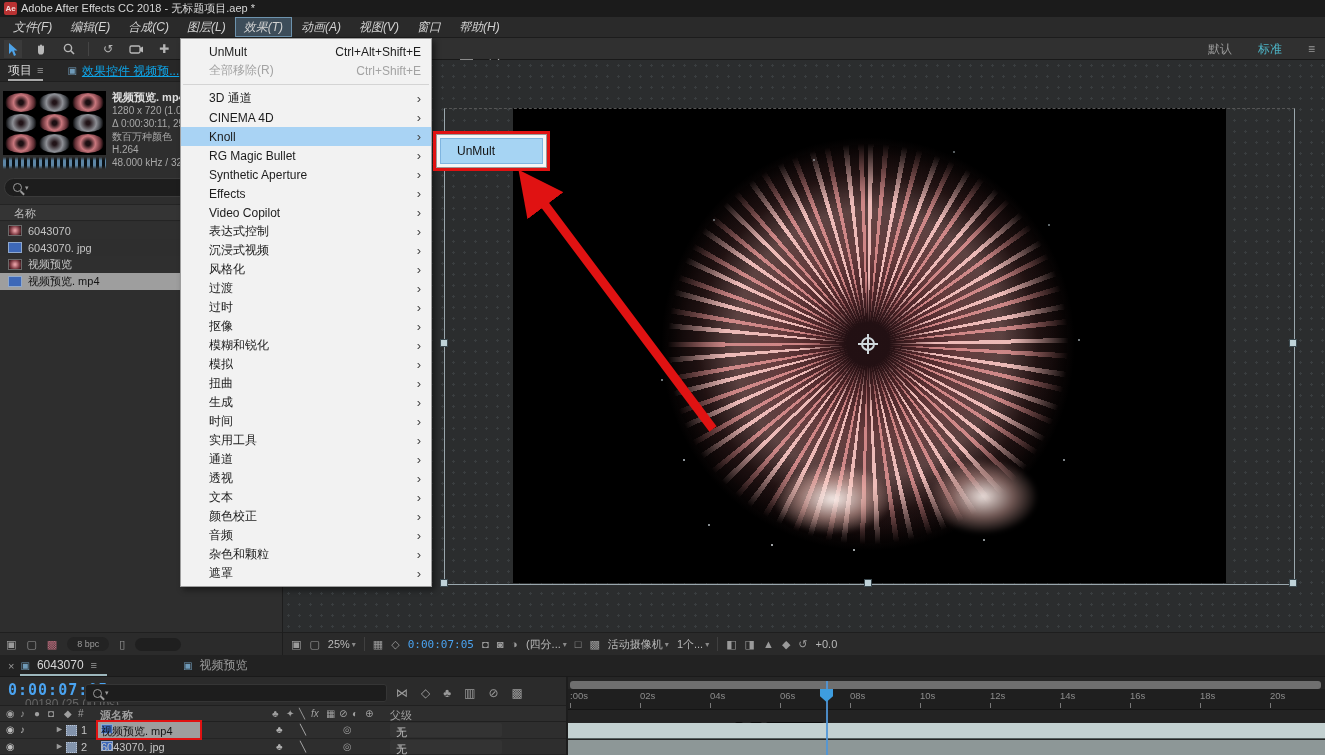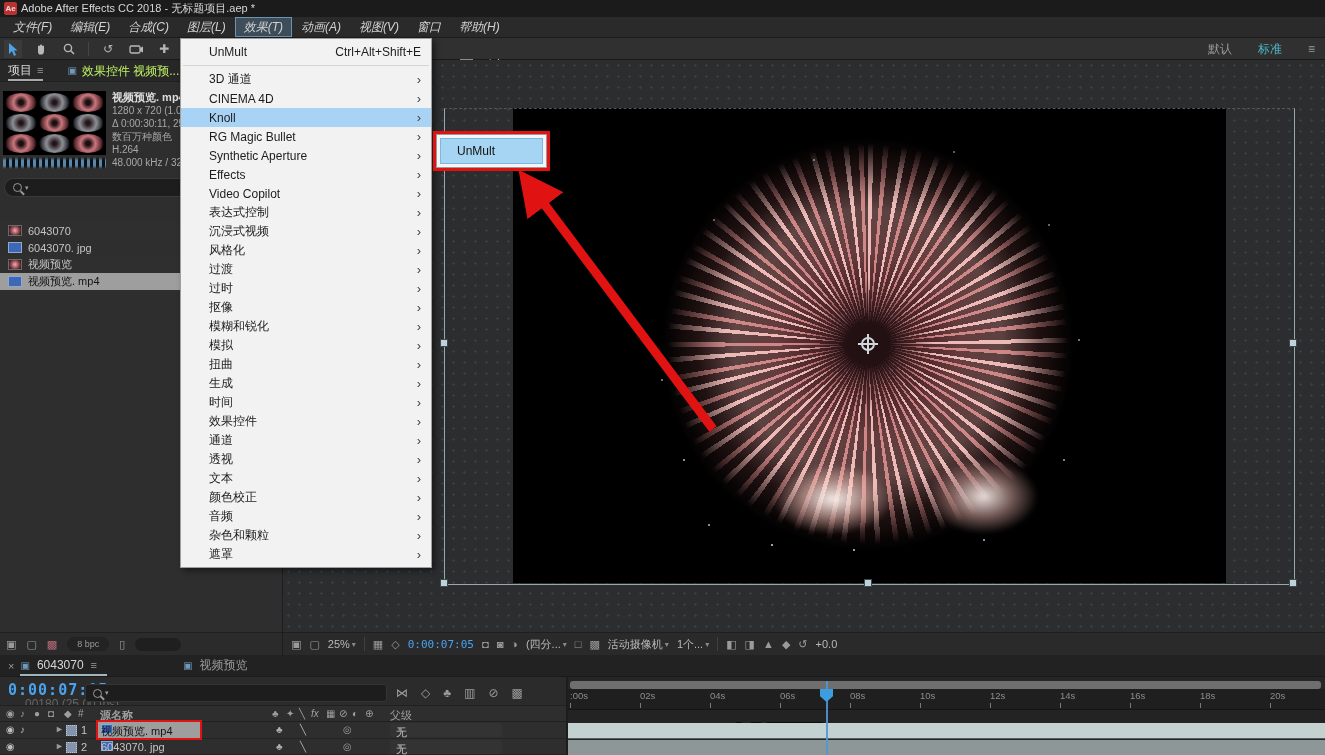--- a/index.html
+++ b/index.html
@@ -34,21 +34,21 @@
   .ws-menu{color:#9a9a9a;font-size:12px;}
   
   .project-panel{position:absolute;left:0;top:60px;width:283px;height:595px;background:#2e2e2e;
                  border-right:1px solid #1d1d1d;box-sizing:border-box;z-index:10;}
   .pp-tabs{position:absolute;left:0;top:0;width:100%;height:22px;background:#272727;display:flex;
            align-items:center;gap:6px;padding-left:8px;box-sizing:border-box;border-bottom:1px solid #1f1f1f;}
   .pp-tab1{display:flex;gap:5px;align-items:center;border-bottom:2px solid #a9a9a9;height:100%;padding-top:1px;box-sizing:border-box;}
   .pp-tab-label{font-size:12px;color:#d8d8d8;line-height:20px;}
   .pp-tab-menu{color:#9a9a9a;font-size:11px;}
   .pp-tab2{display:flex;gap:5px;align-items:center;margin-left:18px;}
-  .pp-tab2 .pp-tab-label{color:#bef264;}
+  .pp-tab2 .pp-tab-label{color:#0ea5e9;text-decoration:underline;}
   .panel-glyph{color:#6f9ab8;font-size:10px;}
   .pp-thumb{position:absolute;left:3px;top:31px;width:103px;height:64px;background:#000;
             display:grid;grid-template-columns:repeat(3,1fr);grid-template-rows:repeat(3,1fr);gap:2px;padding:2px;box-sizing:border-box;}
   .pp-thumb i{border-radius:50%;background:radial-gradient(circle,#1c0f12 12%,#c9777d 40%,#5e2d33 70%,#000 85%);}
   .pp-thumb i:nth-child(2n){background:radial-gradient(circle,#221418 10%,#8d8f95 45%,#3a3d42 70%,#000 85%);}
   .pp-wave{position:absolute;left:3px;top:97px;width:103px;height:12px;background:#06090c;
            background-image:repeating-linear-gradient(90deg,#5d86a6 0 3px,#0a1116 3px 6px);
            -webkit-mask-image:linear-gradient(180deg,transparent 0,black 30%,black 70%,transparent 100%);}
   .pp-info{position:absolute;left:112px;top:31px;width:168px;font-size:10px;line-height:13px;color:#a8a8a8;}
   .pp-info .pname{font-size:11px;color:#dddddd;font-weight:bold;}
@@ -271,20 +271,21 @@
       <div>1280 x 720 (1.00)</div>
       <div>Δ 0:00:30:11, 25.00</div>
       <div>数百万种颜色</div>
       <div>H.264</div>
       <div>48.000 kHz / 32 bit...</div>
     </div>
     <div class="pp-search">
       <span class="lens"></span>
       <span class="lens-caret">▾</span>
     </div>
+    <div class="pp-header">名称</div>
     <div class="pp-list">
 
     <div class="p-row t-thumb">
         <span class="p-icon"></span>
         <span class="p-name">6043070</span>
       </div>
         <div class="p-row t-file">
         <span class="p-icon"></span>
         <span class="p-name">6043070. jpg</span>
       </div>
@@ -482,20 +483,24 @@
     </div>
   </div>
 
   <div class="menu-popup">
     <div>
 
         <div class="m-item cmd">
         <span class="m-label">UnMult</span>
         <span class="m-short">Ctrl+Alt+Shift+E</span>
       </div>
+        <div class="m-item cmd disabled">
+        <span class="m-label">全部移除(R)</span>
+        <span class="m-short">Ctrl+Shift+E</span>
+      </div>
       </div>
     <div class="m-sep"></div>
     <div>
 
     <div class="m-item cat">
         <span class="m-label">3D 通道</span>
         <span class="m-arrow">›</span>
       </div>
         <div class="m-item cat">
         <span class="m-label">CINEMA 4D</span>
@@ -559,21 +564,21 @@
       </div>
         <div class="m-item cat">
         <span class="m-label">生成</span>
         <span class="m-arrow">›</span>
       </div>
         <div class="m-item cat">
         <span class="m-label">时间</span>
         <span class="m-arrow">›</span>
       </div>
         <div class="m-item cat">
-        <span class="m-label">效果控件</span>
+        <span class="m-label">实用工具</span>
         <span class="m-arrow">›</span>
       </div>
         <div class="m-item cat">
         <span class="m-label">通道</span>
         <span class="m-arrow">›</span>
       </div>
         <div class="m-item cat">
         <span class="m-label">透视</span>
         <span class="m-arrow">›</span>
       </div>

